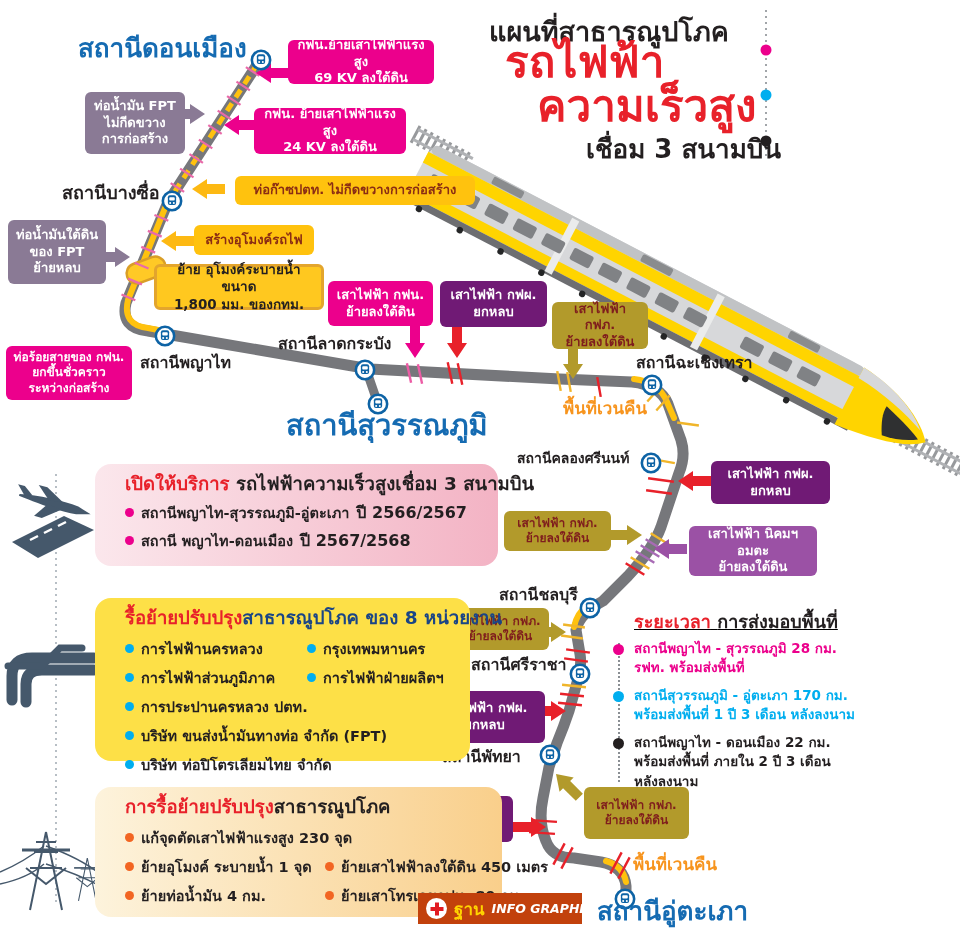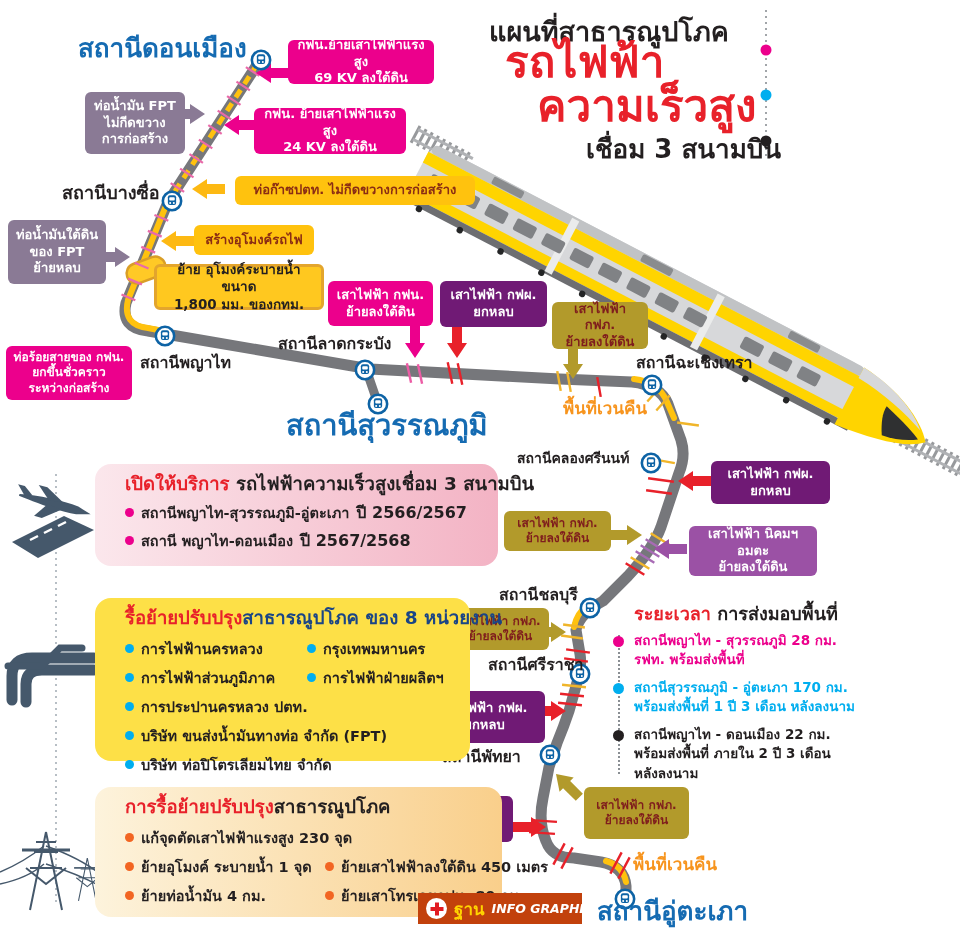--- a/index.html
+++ b/index.html
@@ -49,21 +49,21 @@
   .ib-a .dot{background:#ec008c;}
   .ib-b .dot{background:#00aeef;}
   .ib-c .dot{background:#f26522;}
   .grid-b{display:grid;grid-template-columns:178px 1fr;column-gap:4px;}
   .grid-b .li:nth-child(n+5){grid-column:1 / -1;}
   .grid-c{display:grid;grid-template-columns:196px 1fr;column-gap:4px;}
   .grid-c .li:first-child{grid-column:1 / -1;}
 
   
   .dl{position:absolute;left:608px;top:599px;width:305px;}
-  .dl h3{margin:4px 0 6px 26px;font-size:18px;line-height:1.2;white-space:nowrap;}
+  .dl h3{margin:12px 0 6px 26px;font-size:18px;line-height:1.2;white-space:nowrap;text-decoration:underline;}
   .dl-entries{position:relative;padding-left:26px;}
   .dl-entries::before{content:"";position:absolute;left:10px;top:4px;bottom:10px;border-left:2px dotted #8a8f94;}
   .dl-e{position:relative;margin-bottom:8px;font-size:13.5px;font-weight:bold;line-height:1.45;white-space:pre-line;}
   .dl-dot{position:absolute;left:-21px;top:5px;width:11px;height:11px;border-radius:50%;}
 
   
   .credit{position:absolute;left:418px;top:893px;width:164px;height:31px;background:#c2410c;
           display:flex;align-items:center;gap:7px;padding:0 8px;box-sizing:border-box;}
   .credit .logo{width:21px;height:21px;border-radius:50%;background:#fff;position:relative;flex:none;}
   .credit .logo::before,.credit .logo::after{content:"";position:absolute;background:#e11b22;left:50%;top:50%;}
@@ -301,21 +301,21 @@
 
   <div id="labels">
       <div class="lbl st-don" style="left: 78px; top: 34px;">สถานีดอนเมือง</div>
       <div class="lbl st-bk" style="left: 62px; top: 183px;">สถานีบางซื่อ</div>
       <div class="lbl " style="left: 140px; top: 354px;">สถานีพญาไท</div>
       <div class="lbl " style="left: 278px; top: 335px;">สถานีลาดกระบัง</div>
       <div class="lbl st-suv" style="left: 286px; top: 410px;">สถานีสุวรรณภูมิ</div>
       <div class="lbl " style="left: 636px; top: 354px;">สถานีฉะเชิงเทรา</div>
       <div class="lbl sm-lbl" style="left: 517px; top: 451px;">สถานีคลองศรีนนท์</div>
       <div class="lbl " style="left: 499px; top: 586px;">สถานีชลบุรี</div>
-      <div class="lbl " style="left: 488px; top: 656px;">สถานีศรีราชา</div>
+      <div class="lbl " style="left: 471px; top: 656px;">สถานีศรีราชา</div>
       <div class="lbl " style="left: 442px; top: 748px;">สถานีพัทยา</div>
       <div class="lbl st-uta" style="left: 597px; top: 897px;">สถานีอู่ตะเภา</div>
       <div class="lbl orange" style="left: 563px; top: 399px;">พื้นที่เวนคืน</div>
       <div class="lbl orange" style="left: 633px; top: 855px;">พื้นที่เวนคืน</div>
     </div>
   <div id="callouts">
       <div class="co pink" style="left: 288px; top: 40px; width: 146px; height: 44px;">
         <span class="t">กฟน.ย้ายเสาไฟฟ้าแรงสูง
 69 KV ลงใต้ดิน</span>
       </div>

